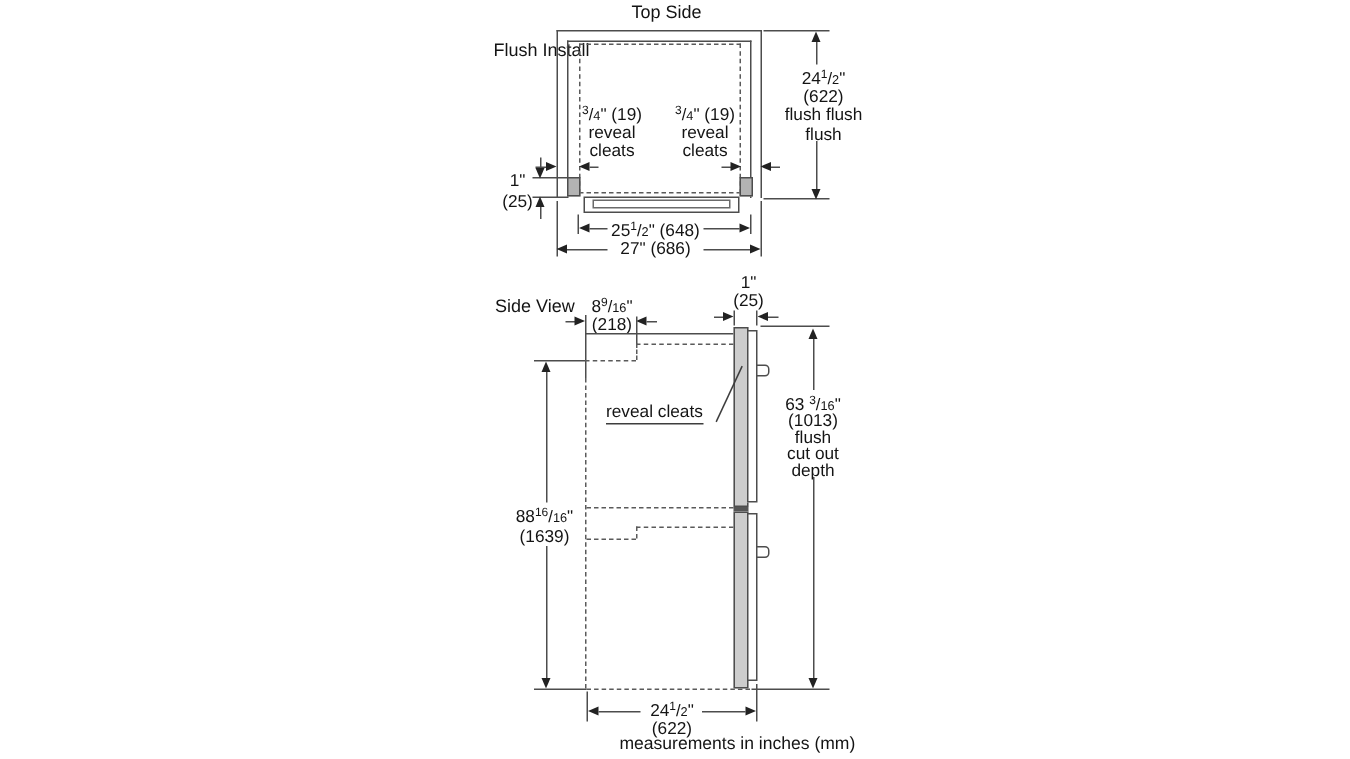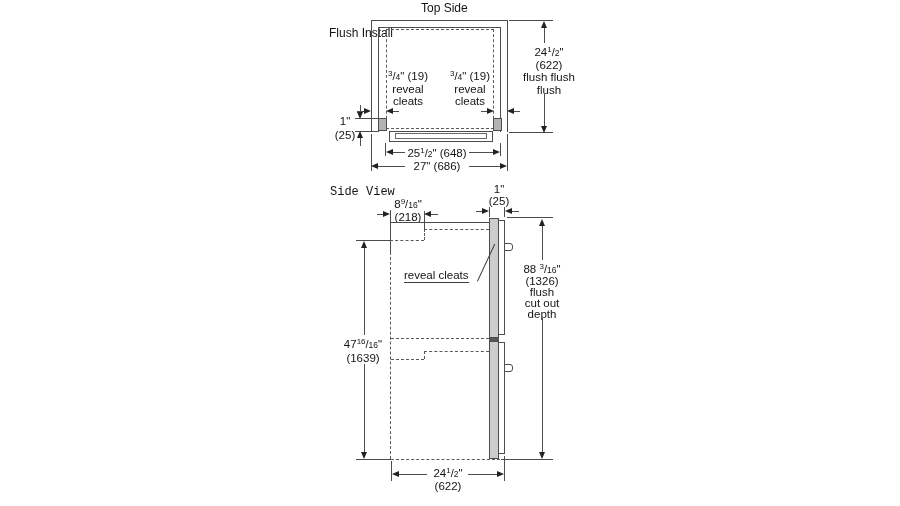--- a/index.html
+++ b/index.html
@@ -109,21 +109,21 @@
   <div class="vl" style="left:544px;top:28px;height:15px;"></div>
   <div class="blk" style="left:520px;top:44px;width:58px;line-height:12.2px;">
     <div><span class="fw">24</span><span class="fn">1</span><span class="fsl">/</span><span class="fd">2</span><span class="fs">"</span></div>
     <div>(622)</div>
     <div>flush flush</div>
     <div>flush</div>
   </div>
   <div class="vl" style="left:544px;top:94px;height:32px;"></div>
   <div class="ah d" style="left:541px;top:126px;"></div>
 
-  <div class="lbl title" style="left:330px;top:186px;font-family:Liberation Mono, monospace;">Side View</div>
+  <div class="lbl title" style="left:330px;top:198px;">Side View</div>
 
   <div class="blk" style="left:380px;top:196px;width:56px;line-height:11.5px;">
     <div><span class="fw">8</span><span class="fn">9</span><span class="fsl">/</span><span class="fd">16</span><span class="fs">"</span></div>
     <div>(218)</div>
   </div>
   <div class="hl" style="left:377px;top:214px;width:7px;"></div>
   <div class="ah r" style="left:383px;top:211px;"></div>
   <div class="ah l" style="left:424px;top:211px;"></div>
   <div class="hl" style="left:431px;top:214px;width:7px;"></div>
   <div class="vl" style="left:424px;top:211px;height:19px;"></div>
@@ -161,46 +161,47 @@
   <div class="handle" style="left:504px;top:243px;width:9px;height:8px;"></div>
   <div class="handle" style="left:504px;top:364px;width:9px;height:8px;"></div>
 
   <div class="lbl underline" style="left:404px;top:269px;text-align:right;">reveal cleats</div>
   <div class="leader" style="left:477px;top:281px;width:41px;transform:rotate(-65deg);"></div>
 
   <div class="hl" style="left:507px;top:217px;width:46px;"></div>
   <div class="ah u" style="left:539px;top:219px;"></div>
   <div class="vl" style="left:542px;top:226px;height:34px;"></div>
   <div class="blk" style="left:512px;top:261px;width:60px;line-height:11px;">
-    <div><span class="fw">88 </span><span class="fn">3</span><span class="fsl">/</span><span class="fd">16</span><span class="fs">"</span></div>
-    <div>(1326)</div>
+    <div><span class="fw">63 </span><span class="fn">3</span><span class="fsl">/</span><span class="fd">16</span><span class="fs">"</span></div>
+    <div>(1013)</div>
     <div>flush</div>
     <div>cut out</div>
     <div>depth</div>
   </div>
   <div class="vl" style="left:542px;top:318px;height:134px;"></div>
   <div class="ah d" style="left:539px;top:452px;"></div>
   <div class="hl" style="left:501px;top:459px;width:52px;"></div>
 
   <div class="hl" style="left:356px;top:240px;width:34px;"></div>
   <div class="ah u" style="left:361px;top:241px;"></div>
   <div class="vl" style="left:364px;top:248px;height:87px;"></div>
   <div class="blk" style="left:332px;top:336px;width:62px;line-height:12.5px;">
-    <div><span class="fw">47</span><span class="fn">16</span><span class="fsl">/</span><span class="fd">16</span><span class="fs">"</span></div>
+    <div><span class="fw">88</span><span class="fn">16</span><span class="fsl">/</span><span class="fd">16</span><span class="fs">"</span></div>
     <div>(1639)</div>
   </div>
   <div class="vl" style="left:364px;top:364px;height:88px;"></div>
   <div class="ah d" style="left:361px;top:452px;"></div>
   <div class="hl" style="left:356px;top:459px;width:35px;"></div>
 
   <div class="vl" style="left:391px;top:461px;height:20px;"></div>
   <div class="vl" style="left:504px;top:456px;height:25px;"></div>
   <div class="ah l" style="left:392px;top:471px;"></div>
   <div class="hl" style="left:399px;top:474px;width:28px;"></div>
   <div class="blk" style="left:417px;top:465px;width:62px;line-height:11.5px;">
     <div><span class="fw">24</span><span class="fn">1</span><span class="fsl">/</span><span class="fd">2</span><span class="fs">"</span></div>
     <div>(622)</div>
   </div>
   <div class="hl" style="left:468px;top:474px;width:29px;"></div>
   <div class="ah r" style="left:497px;top:471px;"></div>
 
+  <div class="lbl" style="left:413px;top:490px;font-size:11.7px;">measurements in inches (mm)</div>
 
 </div>
 
 </body></html>

